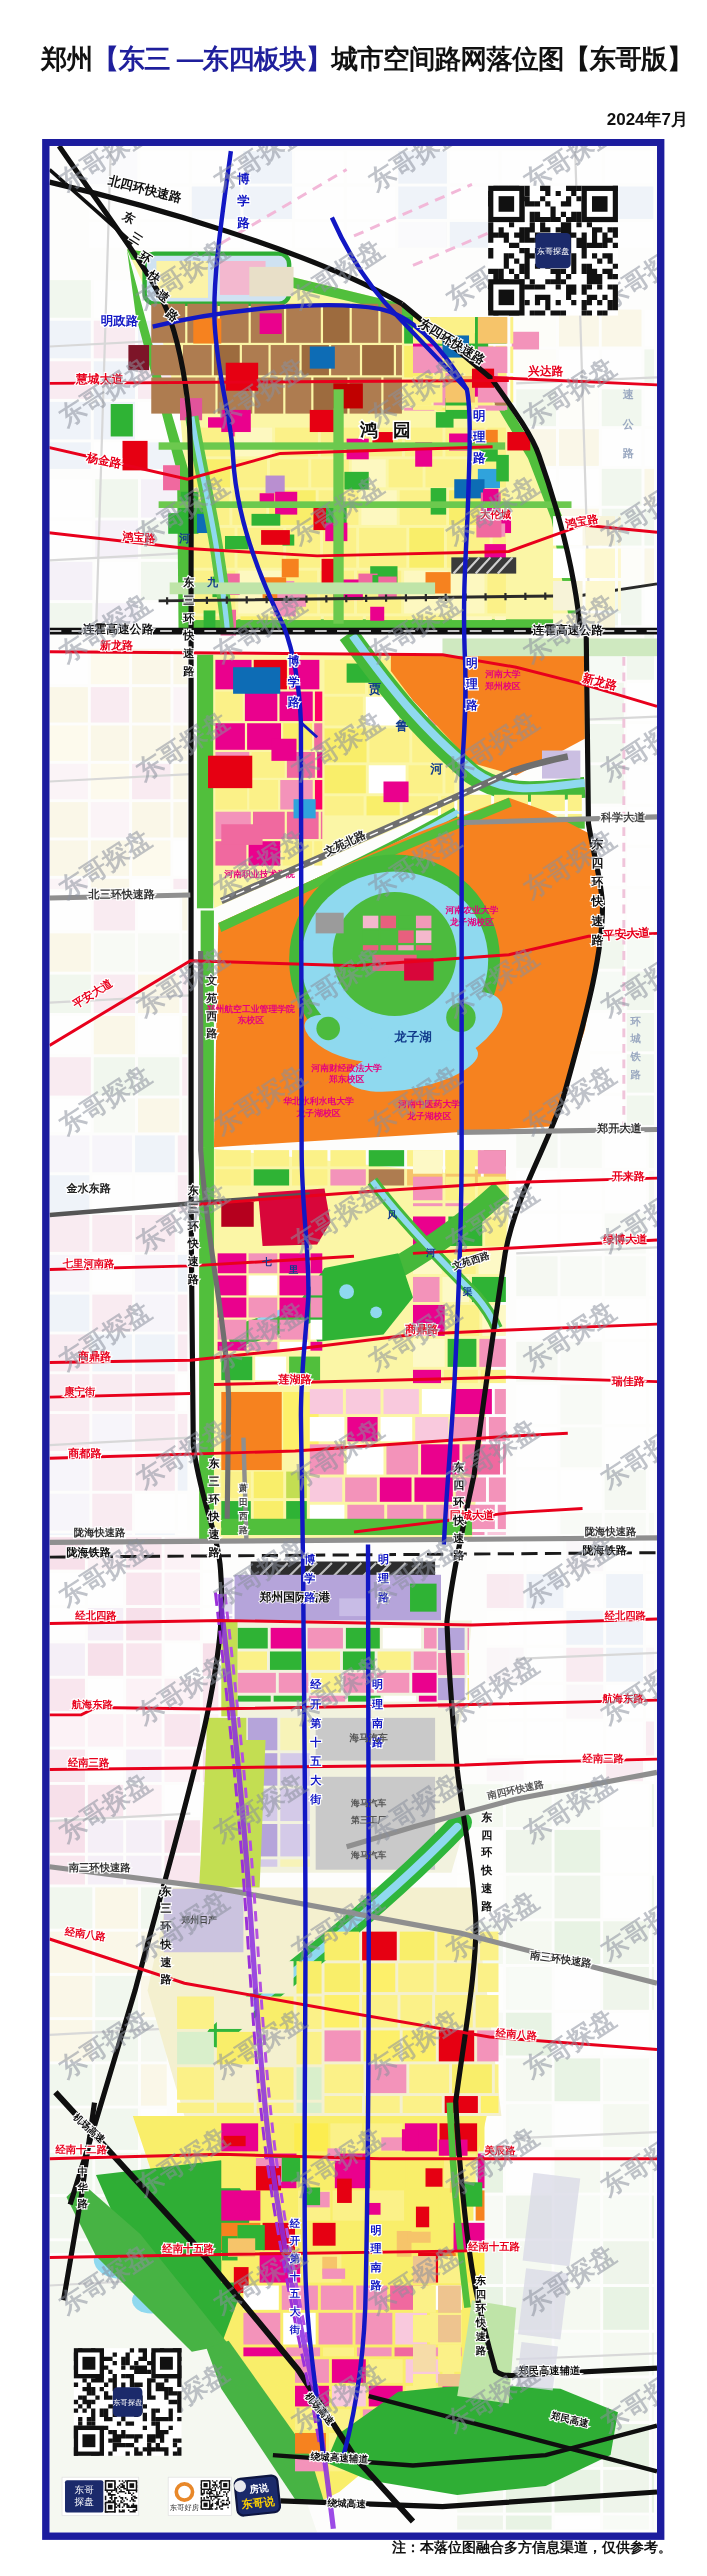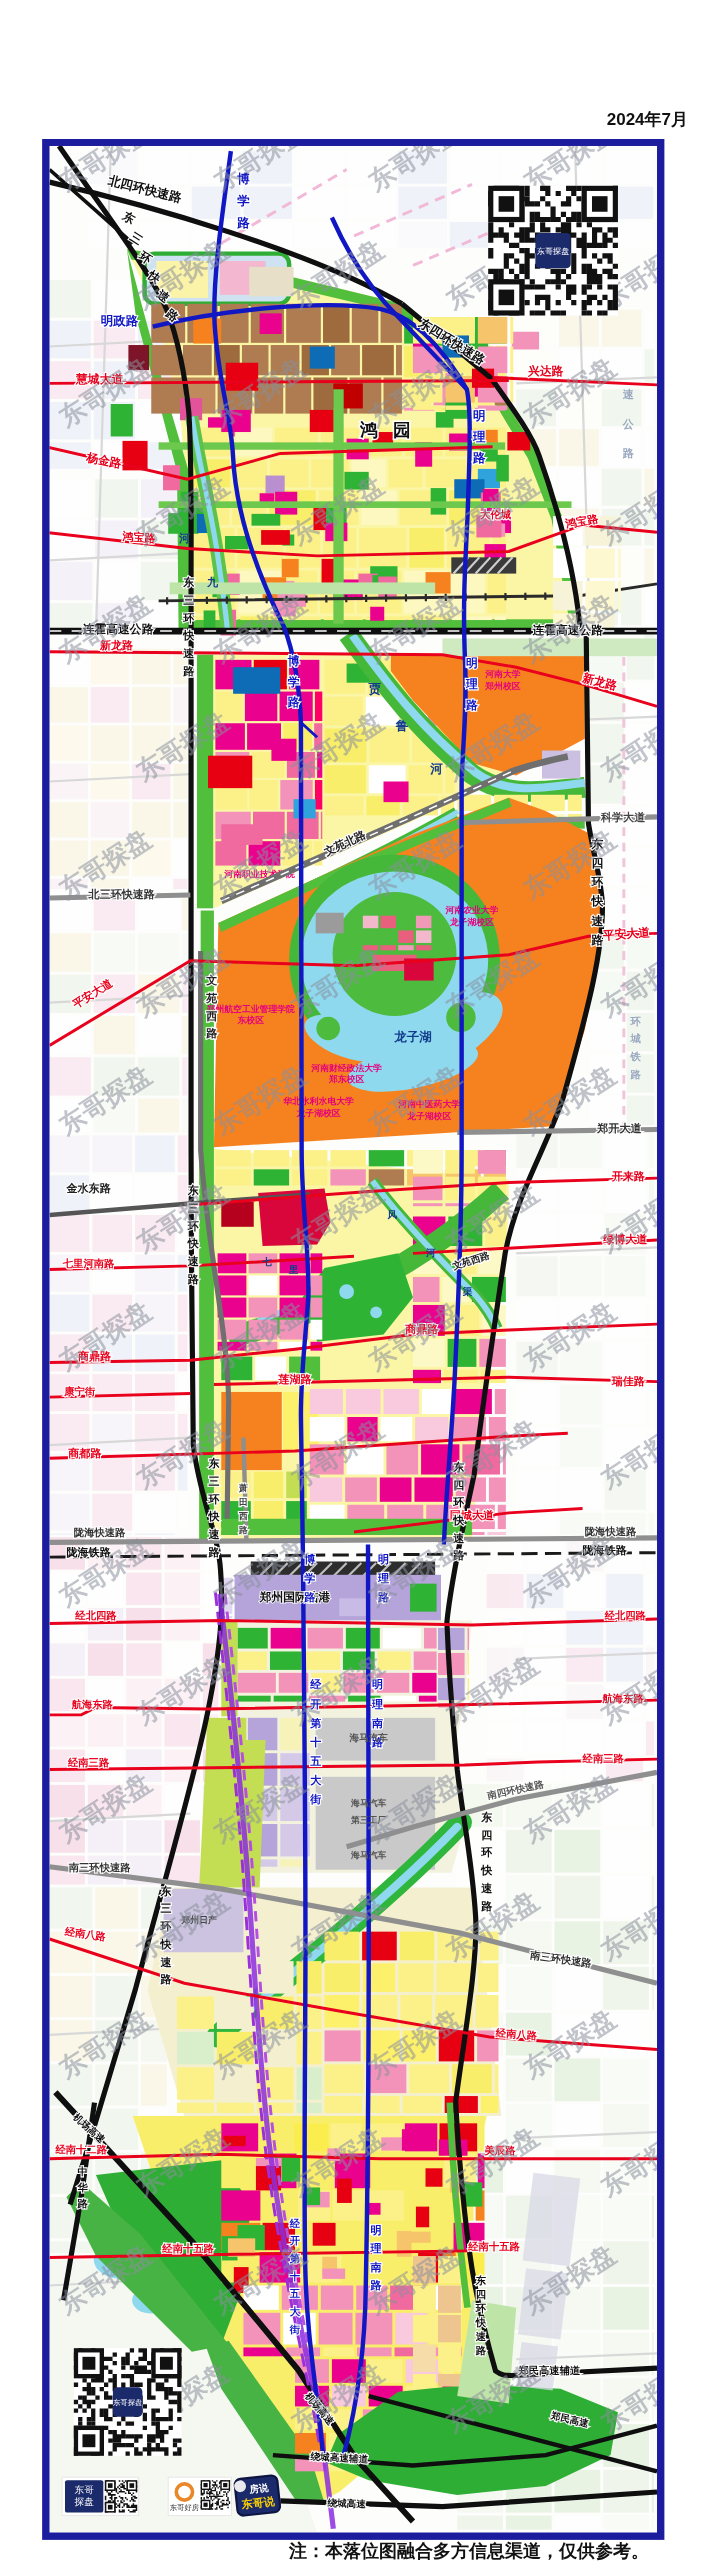--- a/index.html
+++ b/index.html
@@ -1,26 +1,27 @@
 <!DOCTYPE html>
 <html style="font-size:11.8px"><head>
 <meta charset="utf-8">
 <style>
 html,body{margin:0;padding:0;background:#ffffff;}
 #page{position:relative;width:708px;height:2576px;background:#ffffff;overflow:hidden;font-family:"Liberation Sans",sans-serif;}
 .ttl{position:absolute;left:41px;top:41px;width:664px;font-size:26.5px;font-weight:bold;color:#111;white-space:nowrap;letter-spacing:-0.7px;}
 .ttl .blu{color:#1f1f9c;}
 .date{position:absolute;right:20px;top:108px;font-size:17px;font-weight:bold;color:#111;}
-.note{position:absolute;right:59px;top:2539px;font-size:18px;font-weight:bold;color:#111;margin-left:21px;}
+.note{position:absolute;right:36px;top:2539px;font-size:14px;font-weight:bold;color:#111;margin-left:21px;}
 text{font-family:"Liberation Sans",sans-serif;}
 </style>
 </head>
 <body>
 <div id="page">
 
+<div class="ttl">郑州<span class="blu">【东三 —东四板块】</span>城市空间路网落位图【东哥版】</div>
 
 <div class="date">2024年7月</div>
 
 <div class="note">注：本落位图融合多方信息渠道，仅供参考。</div>
 
 <svg width="708" height="2576" viewBox="0 0 960 3494" style="position:absolute;left:0;top:0;">
 <defs>
         <clipPath id="mapclip">
           <rect x="67" y="198" width="824" height="3237"></rect>
         </clipPath>

